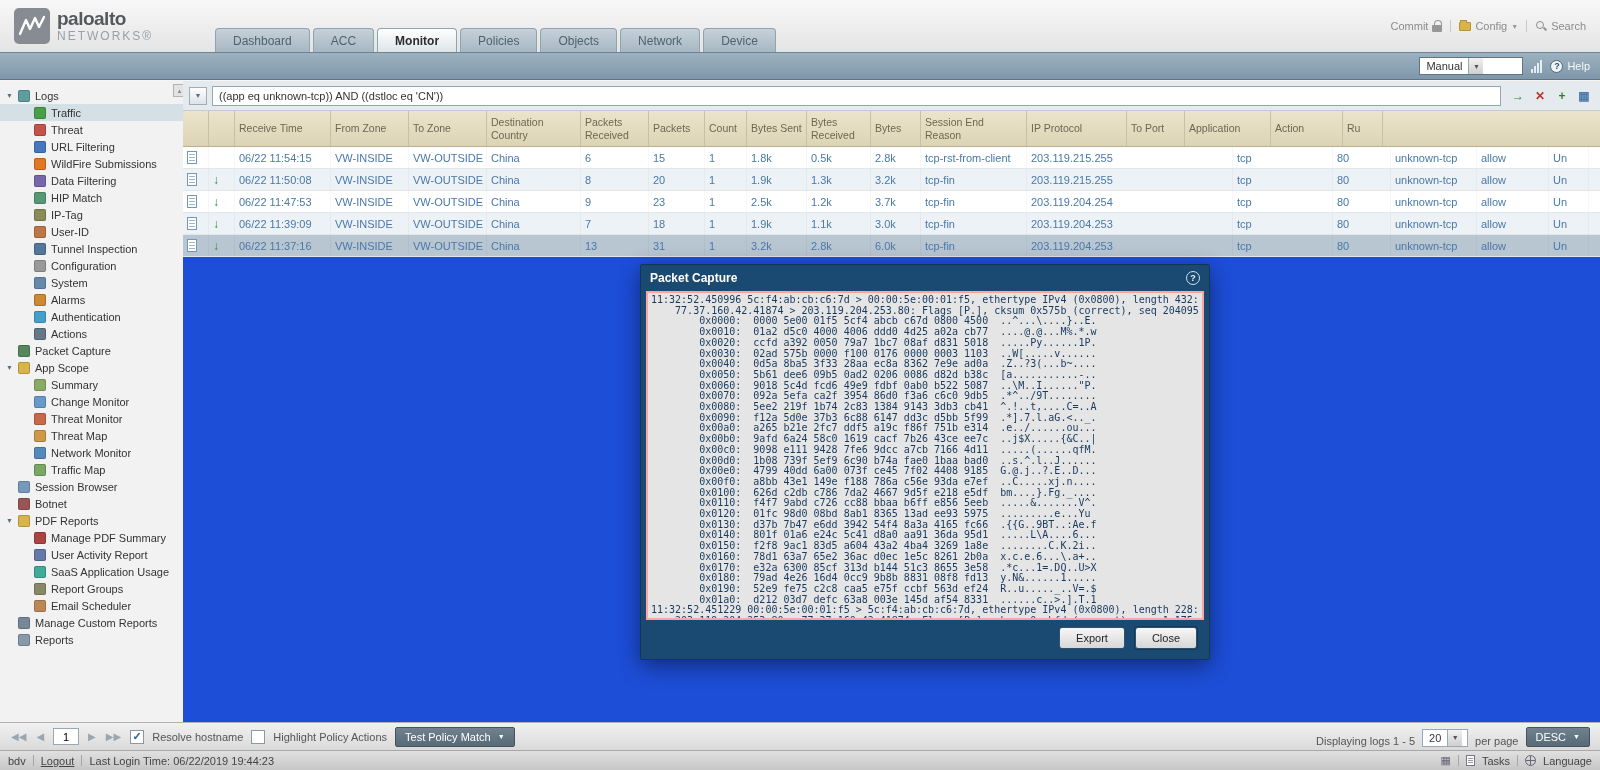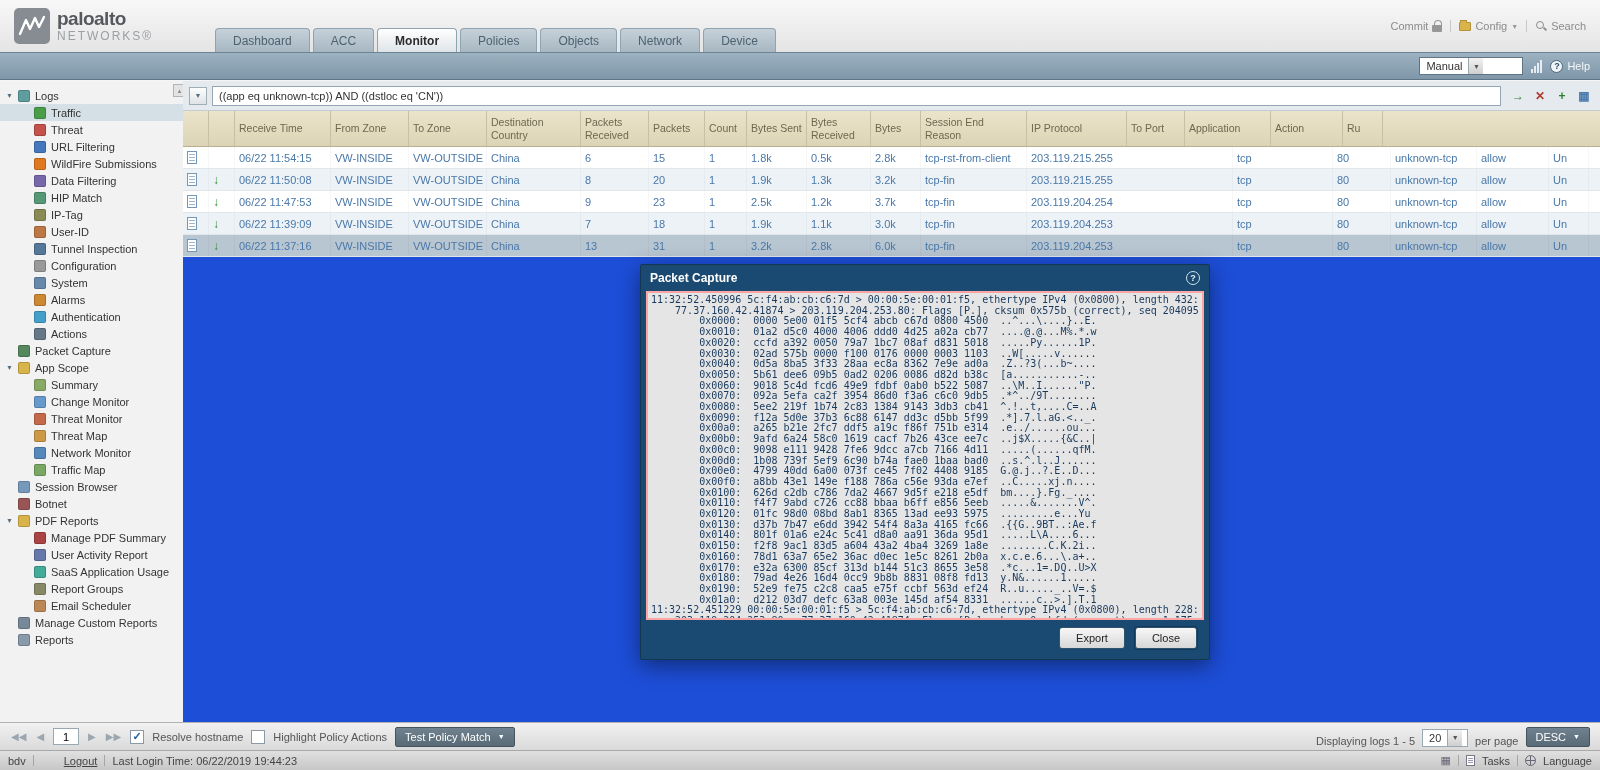--- a/index.html
+++ b/index.html
@@ -66,21 +66,21 @@
   .page-input { width:26px; height:17px; border:1px solid #9aa8b2; text-align:center; font-size:11px; font-family:"Liberation Sans",sans-serif; }
   .checkbox { width:14px; height:14px; background:#fff; border:1px solid #8a99a5; display:inline-flex; align-items:center; justify-content:center; font-size:11px; color:#2a6496; font-weight:bold; cursor:pointer; }
   .dark-btn { background:linear-gradient(#70828f,#586a76); border:1px solid #46535d; color:#fff; padding:3px 9px; border-radius:2px; display:inline-flex; align-items:center; gap:7px; font-size:11px; cursor:pointer; }
   .dark-btn .dcaret { font-size:7px; }
   .cb-right { margin-left:auto; display:flex; align-items:flex-end; gap:7px; }
 
   
   .status-bar { position:absolute; left:0; bottom:0; width:100%; height:20px; background:linear-gradient(#e0e0e0,#c7c7c7); border-top:1px solid #a8a8a8; display:flex; align-items:center; padding:0 8px; color:#444; gap:7px; }
   .sb-sep { width:1px; height:11px; background:#a5a5a5; }
   .sb-right { margin-left:auto; display:flex; align-items:center; gap:7px; }
-  .logout-link { text-decoration:underline; cursor:pointer;margin-left:23px; }
+  .logout-link { text-decoration:underline; cursor:pointer; }
   .i-grid { color:#667; font-size:11px; }
   .i-tasks { width:9px; height:11px; background:#fff; border:1px solid #778; position:relative; display:inline-block; }
   .i-tasks::before { content:""; position:absolute; left:1px; top:2px; right:1px; height:1px; background:#99a; box-shadow:0 2px 0 #99a, 0 4px 0 #99a; }
   .i-globe { width:11px; height:11px; border:1px solid #667; border-radius:50%; position:relative; display:inline-block; }
   .i-globe::before { content:""; position:absolute; left:0; right:0; top:4px; height:1px; background:#667; }
   .i-globe::after { content:""; position:absolute; left:4px; top:0; bottom:0; width:1px; background:#667; }
 
   
   .modal { position:absolute; left:640px; top:264px; width:570px; height:396px; background:#1a4a71; border:1px solid #123753; border-radius:2px; box-shadow:0 6px 22px rgba(0,0,0,0.45); z-index:50; }
   .modal-title-bar { height:26px; display:flex; align-items:center; color:#fff; font-size:12px; font-weight:bold; padding:0 9px; }

